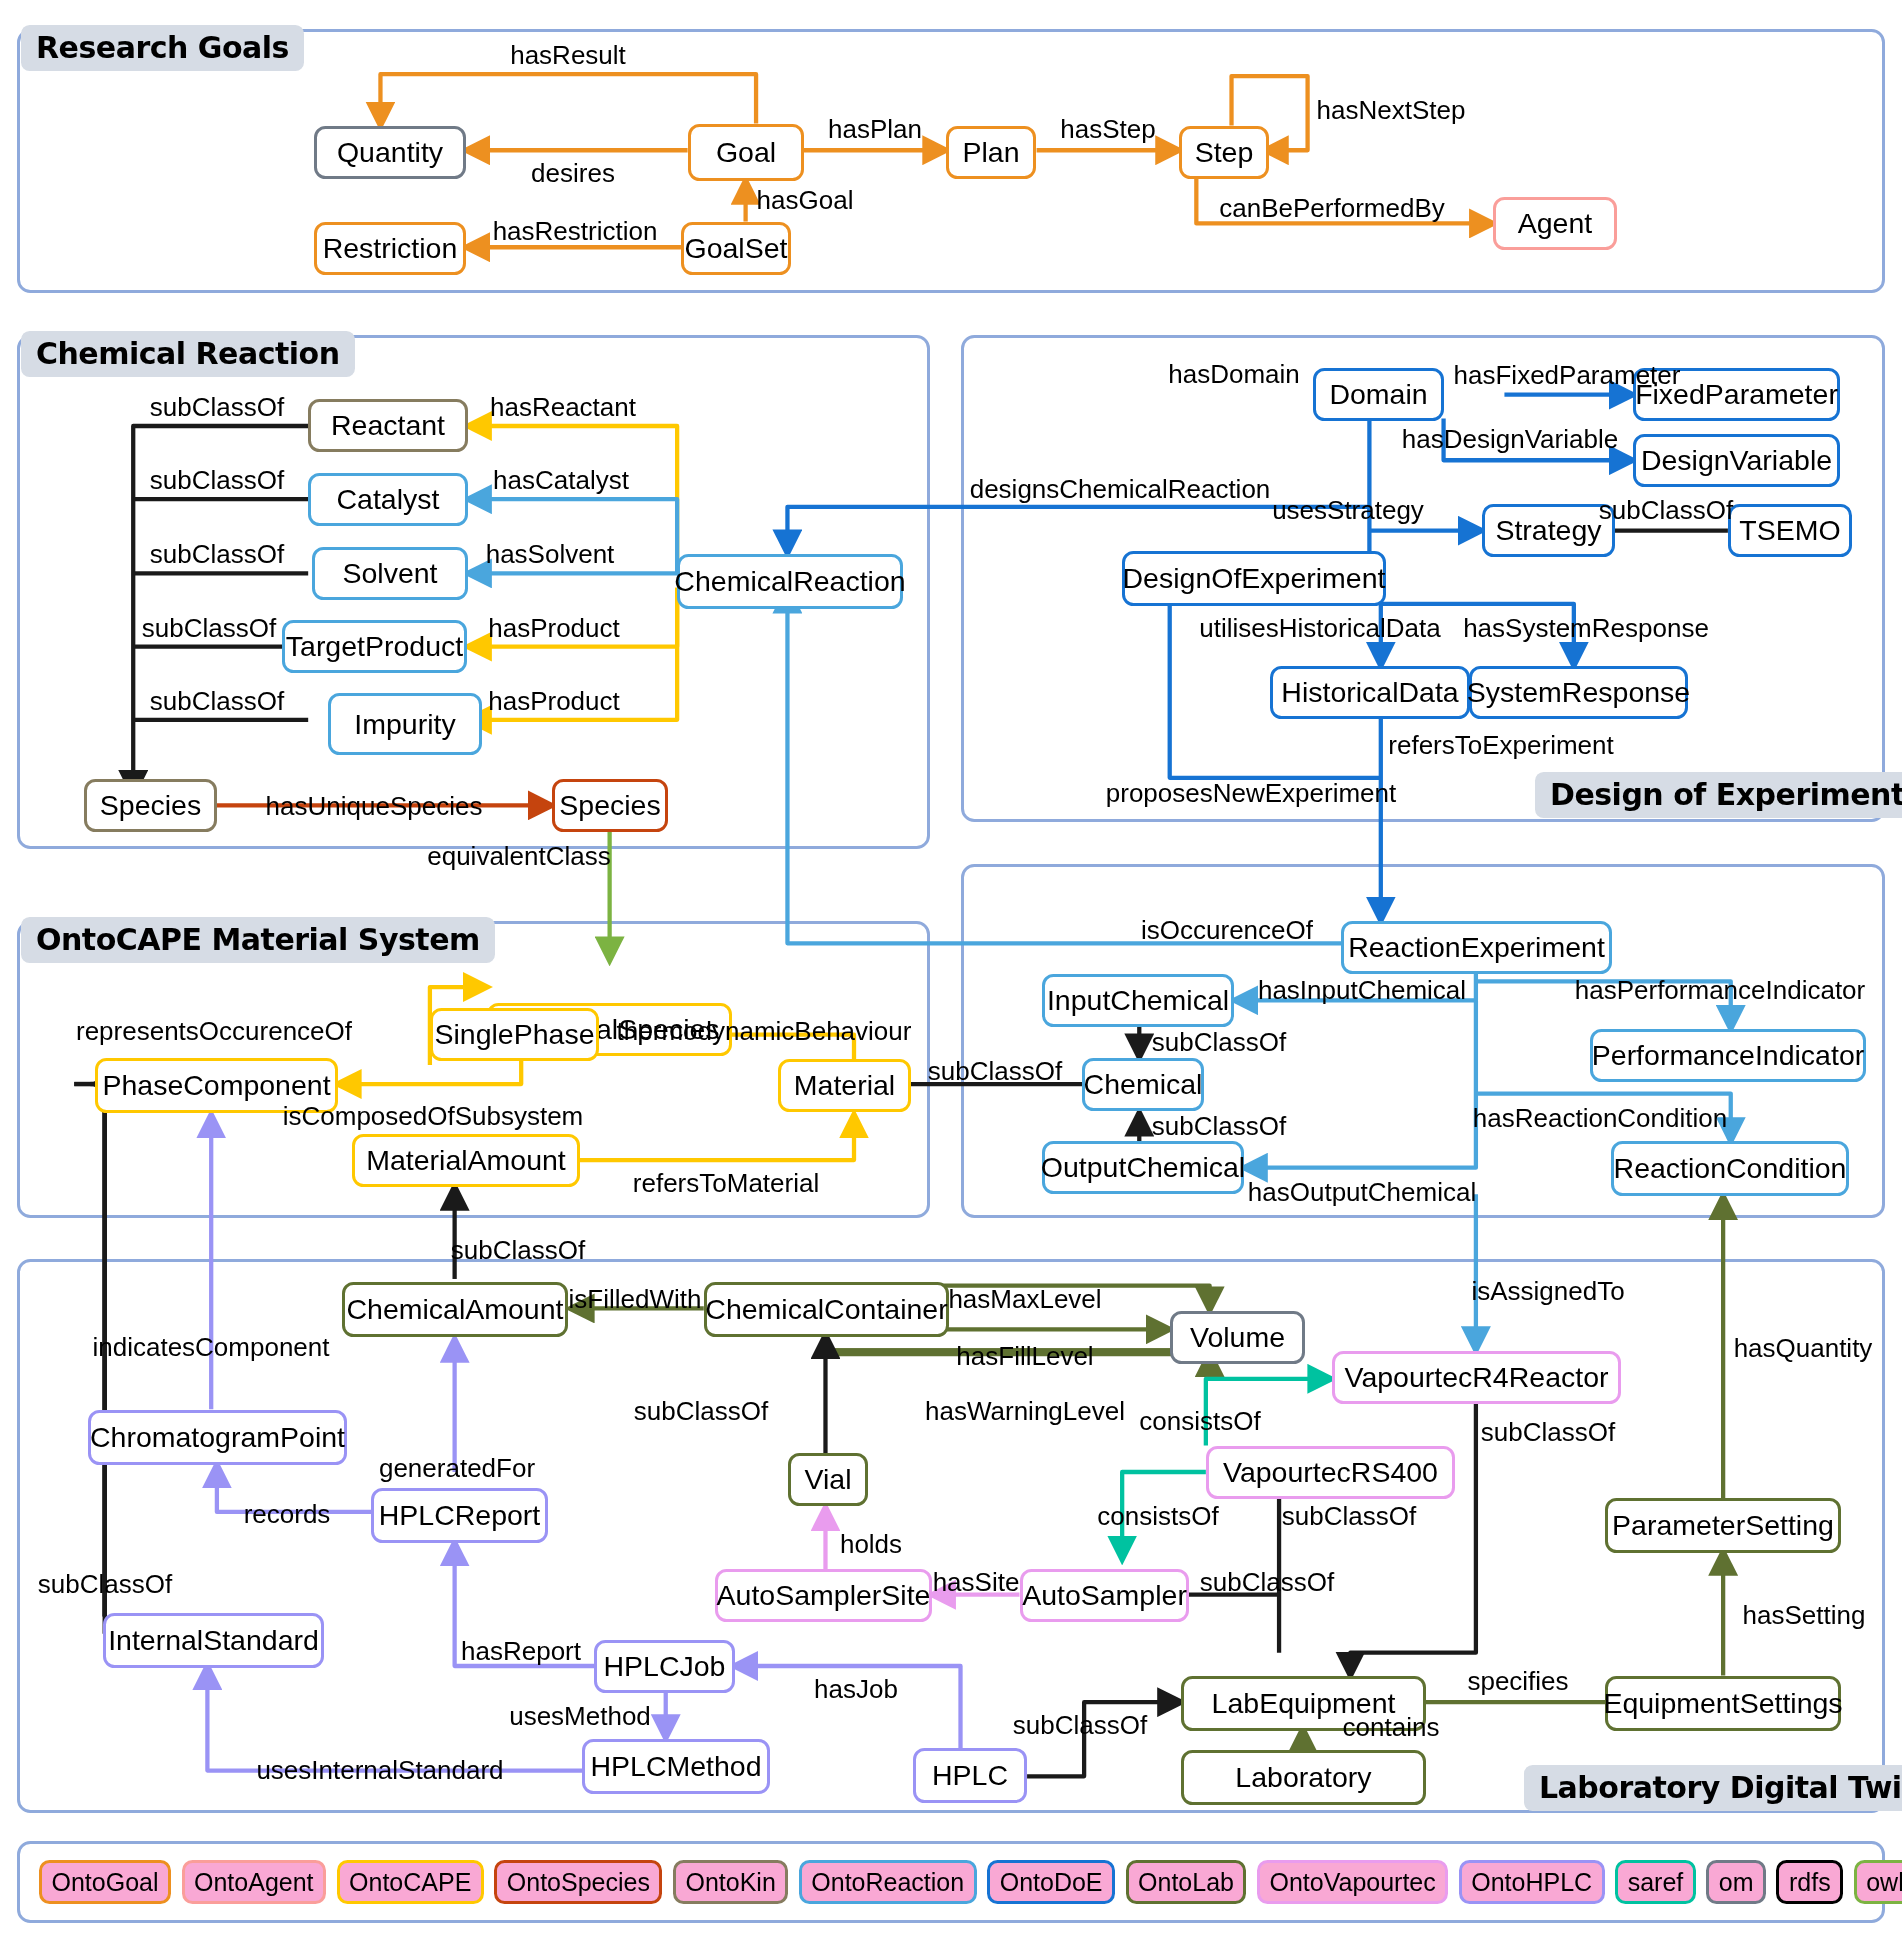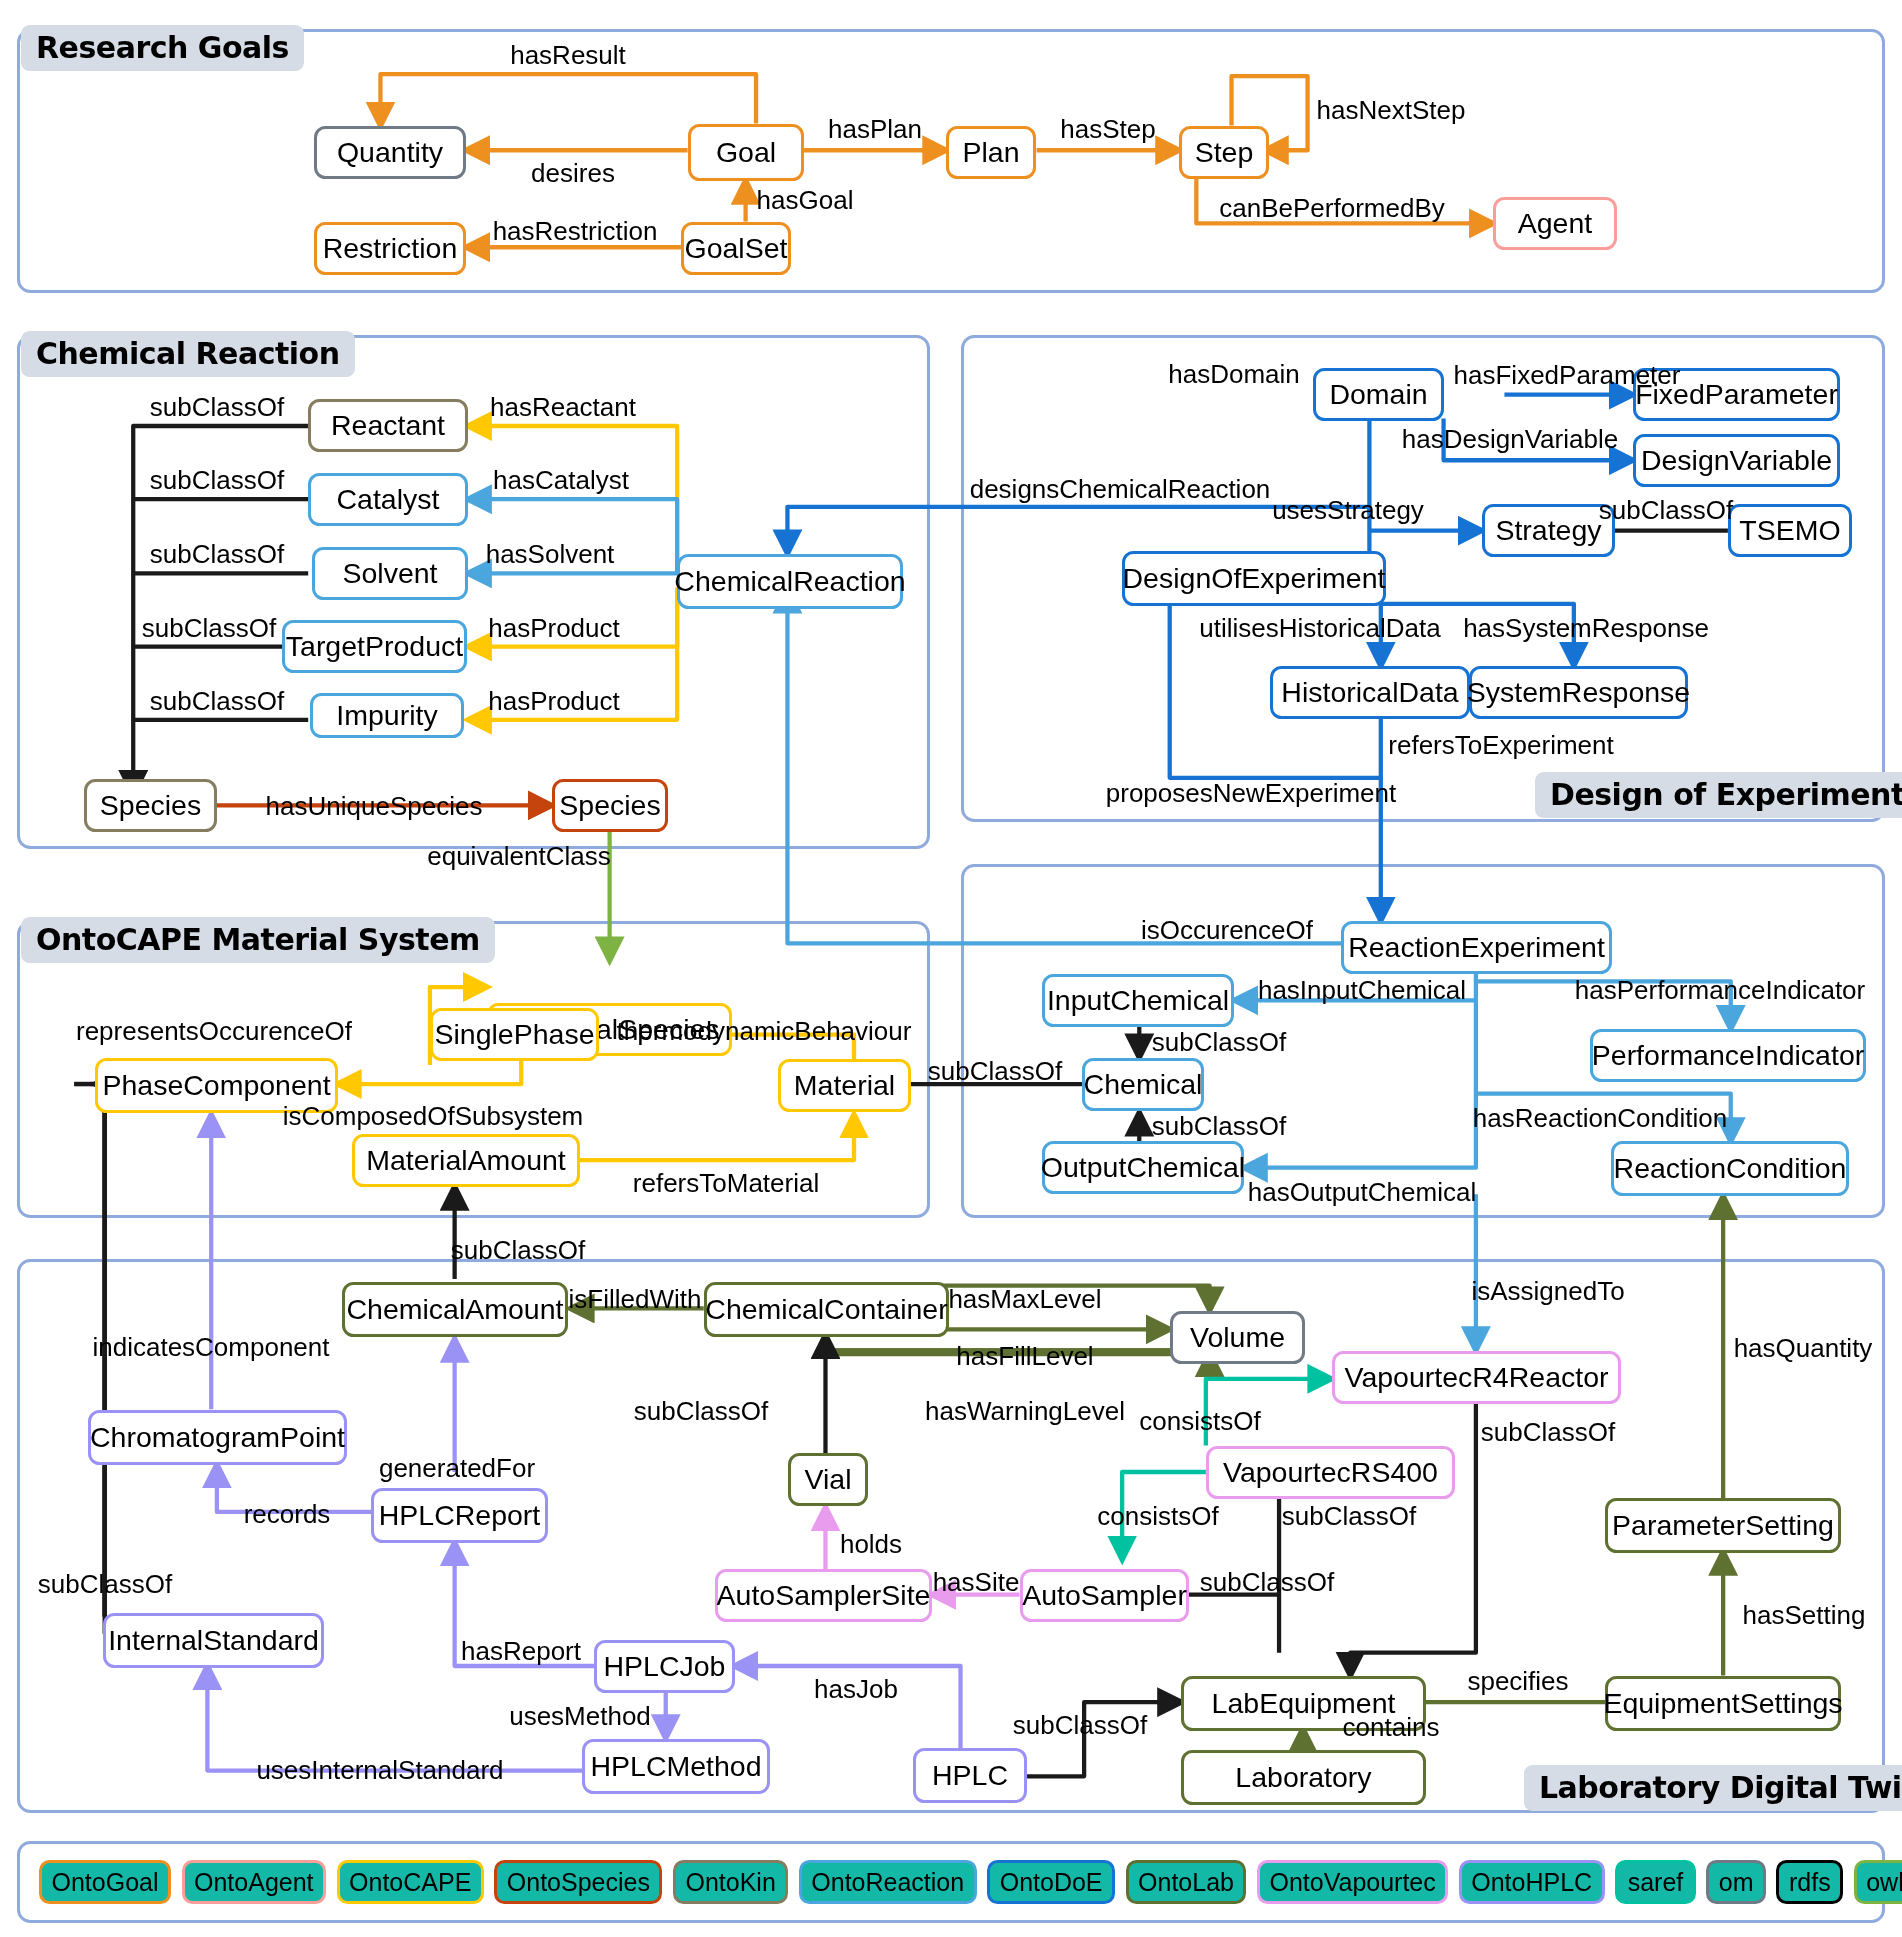--- a/index.html
+++ b/index.html
@@ -17,21 +17,21 @@
     font-size:28.5px;color:#000;border-width:3.8px;border-style:solid;
     font-family:"Liberation Sans","DejaVu Sans",sans-serif;}
 
   .edge-label{position:absolute;font-size:26px;color:#000;white-space:nowrap;
     background:transparent;font-family:"Liberation Sans","DejaVu Sans",sans-serif;
     transform:translateX(-50%);}
 
   .legend-box{position:absolute;left:17px;top:1841px;width:1868px;height:82px;
     border:3.8px solid #8faadc;border-radius:13.3px;box-sizing:border-box;background:#fff;
     display:flex;align-items:center;gap:10.5px;padding-left:19px;}
-  .legend-chip{border-width:3.8px;border-style:solid;border-radius:10.5px;background:#14b8a6;
+  .legend-chip{border-width:3.8px;border-style:solid;border-radius:10.5px;background:#f9a8d4;
     font-size:25px;padding:4.8px 9.5px;white-space:nowrap;color:#000;}
 </style>
 </head>
 <body>
 
 <div id="canvas">
 
   <div class="panel" style="left:17px;top:28.5px;width:1868px;height:264px;"></div>
   <div class="panel-title" style="left:21px;top:25px;">Research Goals</div>
 
@@ -246,21 +246,21 @@
   <div class="node" style="left:946px;top:126px;width:90px;height:53px;border-color:#ed9020;">Plan</div>
   <div class="node" style="left:1179px;top:126px;width:90px;height:53px;border-color:#ed9020;">Step</div>
   <div class="node" style="left:1493px;top:197px;width:124px;height:53px;border-color:#fa9e9a;">Agent</div>
   <div class="node" style="left:314px;top:222px;width:152px;height:53px;border-color:#ed9020;">Restriction</div>
   <div class="node" style="left:681px;top:222px;width:110px;height:53px;border-color:#ed9020;">GoalSet</div>
 
   <div class="node" style="left:308px;top:399px;width:160px;height:53px;border-color:#867c5f;">Reactant</div>
   <div class="node" style="left:308px;top:473px;width:160px;height:53px;border-color:#4aa6dd;">Catalyst</div>
   <div class="node" style="left:312px;top:547px;width:156px;height:53px;border-color:#4aa6dd;">Solvent</div>
   <div class="node" style="left:282px;top:620px;width:185px;height:53px;border-color:#4aa6dd;">TargetProduct</div>
-  <div class="node" style="left:310px;top:693px;width:154px;height:45px;border-color:#4aa6dd;">Impurity</div>
+  <div class="node" style="left:328px;top:693px;width:154px;height:62px;border-color:#4aa6dd;">Impurity</div>
   <div class="node" style="left:84px;top:779px;width:133px;height:53px;border-color:#867c5f;">Species</div>
   <div class="node" style="left:552px;top:779px;width:116px;height:53px;border-color:#c5440e;">Species</div>
   <div class="node" style="left:677px;top:554px;width:226px;height:55px;border-color:#4aa6dd;">ChemicalReaction</div>
 
   <div class="node" style="left:1313px;top:368px;width:131px;height:53px;border-color:#1673d3;">Domain</div>
   <div class="node" style="left:1633px;top:368px;width:207px;height:53px;border-color:#1673d3;">FixedParameter</div>
   <div class="node" style="left:1633px;top:434px;width:207px;height:53px;border-color:#1673d3;">DesignVariable</div>
   <div class="node" style="left:1482px;top:504px;width:133px;height:53px;border-color:#1673d3;">Strategy</div>
   <div class="node" style="left:1728px;top:504px;width:124px;height:53px;border-color:#1673d3;">TSEMO</div>
   <div class="node" style="left:1122px;top:551px;width:264px;height:55px;border-color:#1673d3;">DesignOfExperiment</div>

